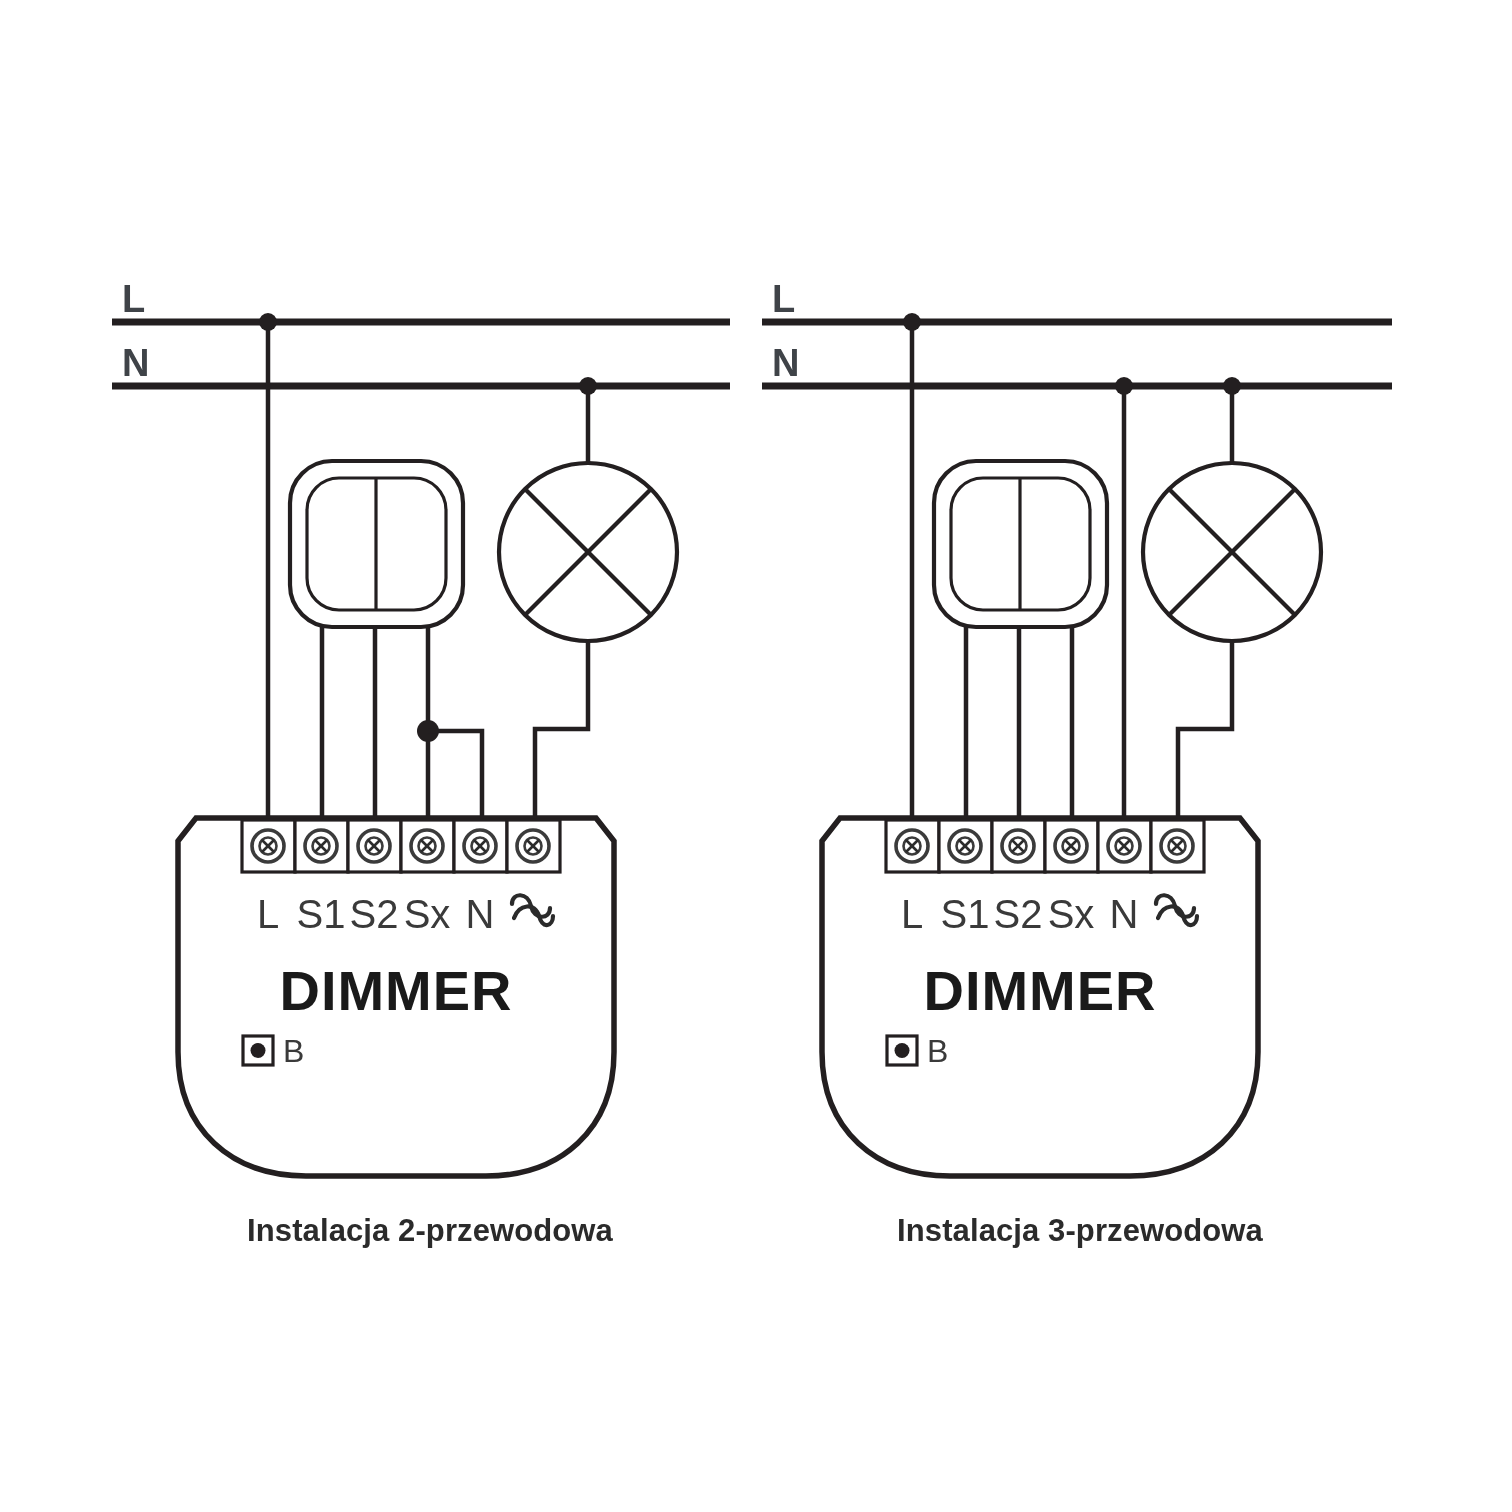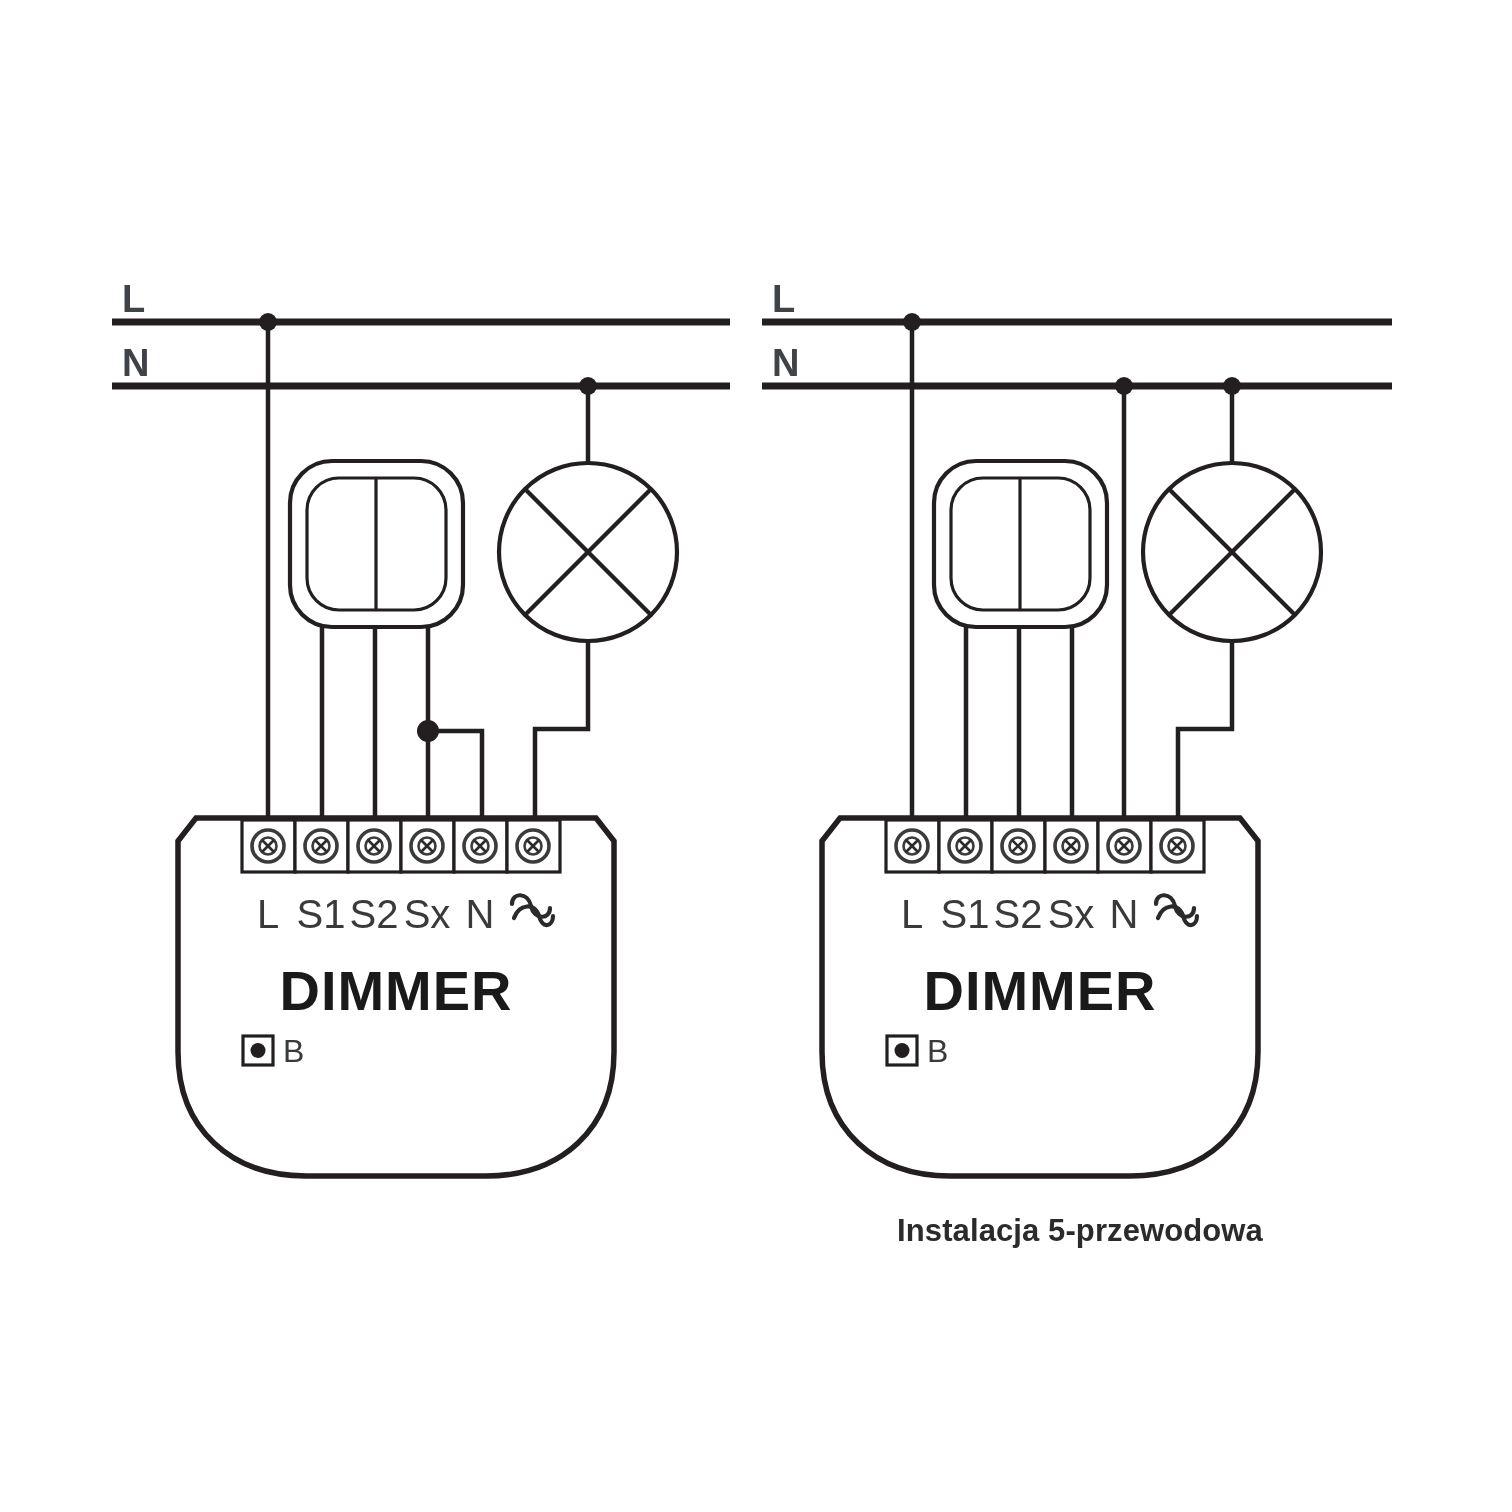--- a/index.html
+++ b/index.html
@@ -263,15 +263,16 @@
         <rect class="screwbox" x="887" y="1036" width="30" height="29" stroke-width="4"></rect>
         <circle class="node" cx="902" cy="1050.5" r="7.5"></circle>
       </g>
       <text class="btext" x="927" y="1062">B</text>
 
       <text class="railtext" x="772" y="312">L</text>
       <text class="railtext" x="772" y="376">N</text>
     </g>
   </svg>
 
-  <div class="caption" id="caption-right">Instalacja 5-przewodowa</div>
+  <div class="caption" id="caption-left">Instalacja 2-przewodowa</div>
+  <div class="caption" id="caption-right">Instalacja 3-przewodowa</div>
 
 </div>
 
 </body></html>

